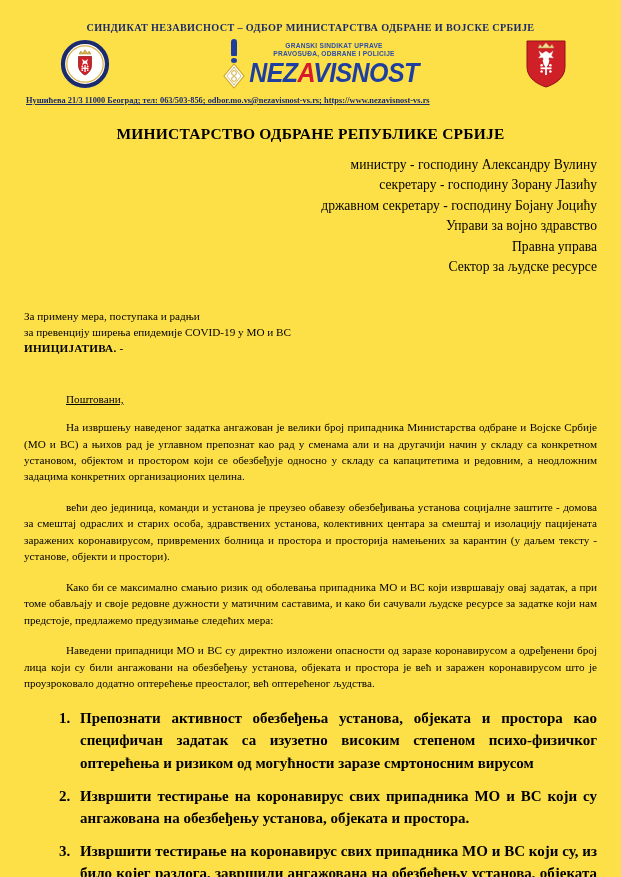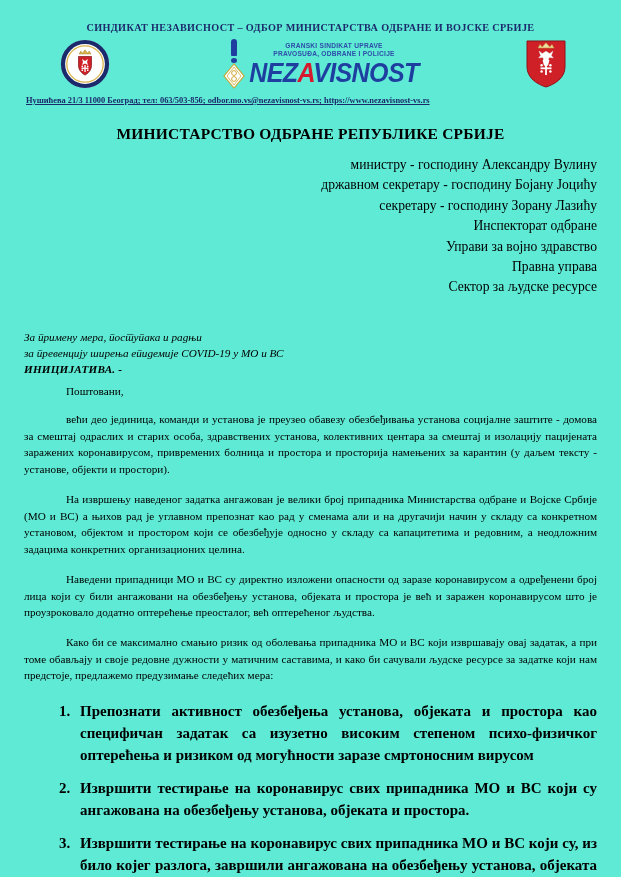--- a/index.html
+++ b/index.html
@@ -16,21 +16,21 @@
     overflow: hidden;
     position: relative;
   }
 
   .page {
     width: 621px;
     height: 877px;
     box-sizing: border-box;
     padding: 0;
     position: relative;
-    background: #5eead4;
+    background: #fde047;
   }
 
   
   .letterhead {
     padding: 22px 26px 0 26px;
   }
   .org-title {
     text-align: center;
     font-family: "Liberation Serif", "DejaVu Serif", serif;
     font-weight: bold;
@@ -175,31 +175,32 @@
   .addressees div {
     margin: 0;
   }
 
   .subject-block {
     margin-top: 32px;
     font-size: 11.2px;
     line-height: 1.42;
     color: #000;
   }
-  .subject-block div { margin: 0; font-style: italic; }
+  .subject-block div { margin: 0; }
   .subject-initiative {
     font-weight: bold;
     letter-spacing: 0.2px;
   }
 
   .salutation {
-    margin-top: 8px;
+    margin-top: 36px;
     margin-left: 42px;
     font-size: 11.2px;
     color: #000;
+    text-decoration: underline;
   }
 
   p.para {
     font-size: 11.2px;
     line-height: 1.47;
     text-align: justify;
     text-justify: inter-word;
     text-indent: 42px;
     margin: 14px 0 0 0;
     color: #000;
@@ -297,40 +298,39 @@
 
     <div class="contact-line">Нушићева 21/3 11000 Београд; тел:  063/503-856; odbor.mo.vs@nezavisnost-vs.rs;  https://www.nezavisnost-vs.rs</div>
   </div>
 
   <div class="doc-body">
 
     <div class="doc-title">МИНИСТАРСТВО ОДБРАНЕ РЕПУБЛИКЕ СРБИЈЕ</div>
 
     <div class="addressees">
       <div>министру - господину Александру Вулину</div>
+      <div>секретару - господину Зорану Лазићу</div>
       <div>државном секретару - господину Бојану Јоцићу</div>
-      <div>секретару - господину Зорану Лазићу</div>
-      <div>Инспекторат одбране</div>
       <div>Управи за војно здравство</div>
       <div>Правна управа</div>
       <div>Сектор за људске ресурсе</div>
     </div>
 
     <div class="subject-block">
       <div>За примену мера, поступака и радњи</div>
       <div>за превенцију ширења епидемије COVID-19 у МО и ВС</div>
       <div class="subject-initiative">ИНИЦИЈАТИВА. -</div>
     </div>
 
     <div class="salutation">Поштовани,</div>
 
+    <p class="para">На извршењу наведеног задатка ангажован је велики број припадника Министарства одбране и Војске Србије (МО и ВС) а њихов рад је углавном препознат као рад у сменама али и на другачији начин у складу са конкретном установом, објектом и простором који се обезбеђује односно у складу са капацитетима и редовним, а неодложним задацима конкретних организационих целина.</p>
     <p class="para">већи део јединица, команди и установа је преузео обавезу обезбеђивања установа социјалне заштите - домова за смештај одраслих и старих особа, здравствених установа, колективних центара за смештај и изолацију пацијената заражених коронавирусом, привремених болница и простора и просторија намењених за карантин (у даљем тексту - установе, објекти и простори).</p>
-    <p class="para">На извршењу наведеног задатка ангажован је велики број припадника Министарства одбране и Војске Србије (МО и ВС) а њихов рад је углавном препознат као рад у сменама али и на другачији начин у складу са конкретном установом, објектом и простором који се обезбеђује односно у складу са капацитетима и редовним, а неодложним задацима конкретних организационих целина.</p>
+    <p class="para">Како би се максимално смањио ризик од оболевања припадника МО и ВС који извршавају овај задатак, а при томе обављају и своје редовне дужности у матичним саставима, и како би сачували људске ресурсе за задатке који нам предстоје, предлажемо предузимање следећих мера:</p>
     <p class="para">Наведени припадници МО и ВС су директно изложени опасности од заразе  коронавирусом а одређенени број лица који су били ангажовани на обезбеђењу установа, објеката и простора је већ и заражен коронавирусом што је проузроковало додатно оптерећење преосталог, већ оптерећеног људства.</p>
-    <p class="para">Како би се максимално смањио ризик од оболевања припадника МО и ВС који извршавају овај задатак, а при томе обављају и своје редовне дужности у матичним саставима, и како би сачували људске ресурсе за задатке који нам предстоје, предлажемо предузимање следећих мера:</p>
 
     <ol class="measures">
       <li>Препознати активност обезбеђења установа, објеката и простора као специфичан задатак са изузетно високим степеном психо-физичког оптерећења и ризиком од могућности заразе смртоносним вирусом</li>
       <li>Извршити тестирање на коронавирус свих припадника МО и ВС који су ангажована на обезбеђењу установа, објеката и простора.</li>
       <li>Извршити тестирање на коронавирус свих припадника МО и ВС који су, из било којег разлога, завршили ангажована на обезбеђењу установа, објеката и просторија.</li>
     </ol>
   </div>
 </div>
 
 </body></html>

